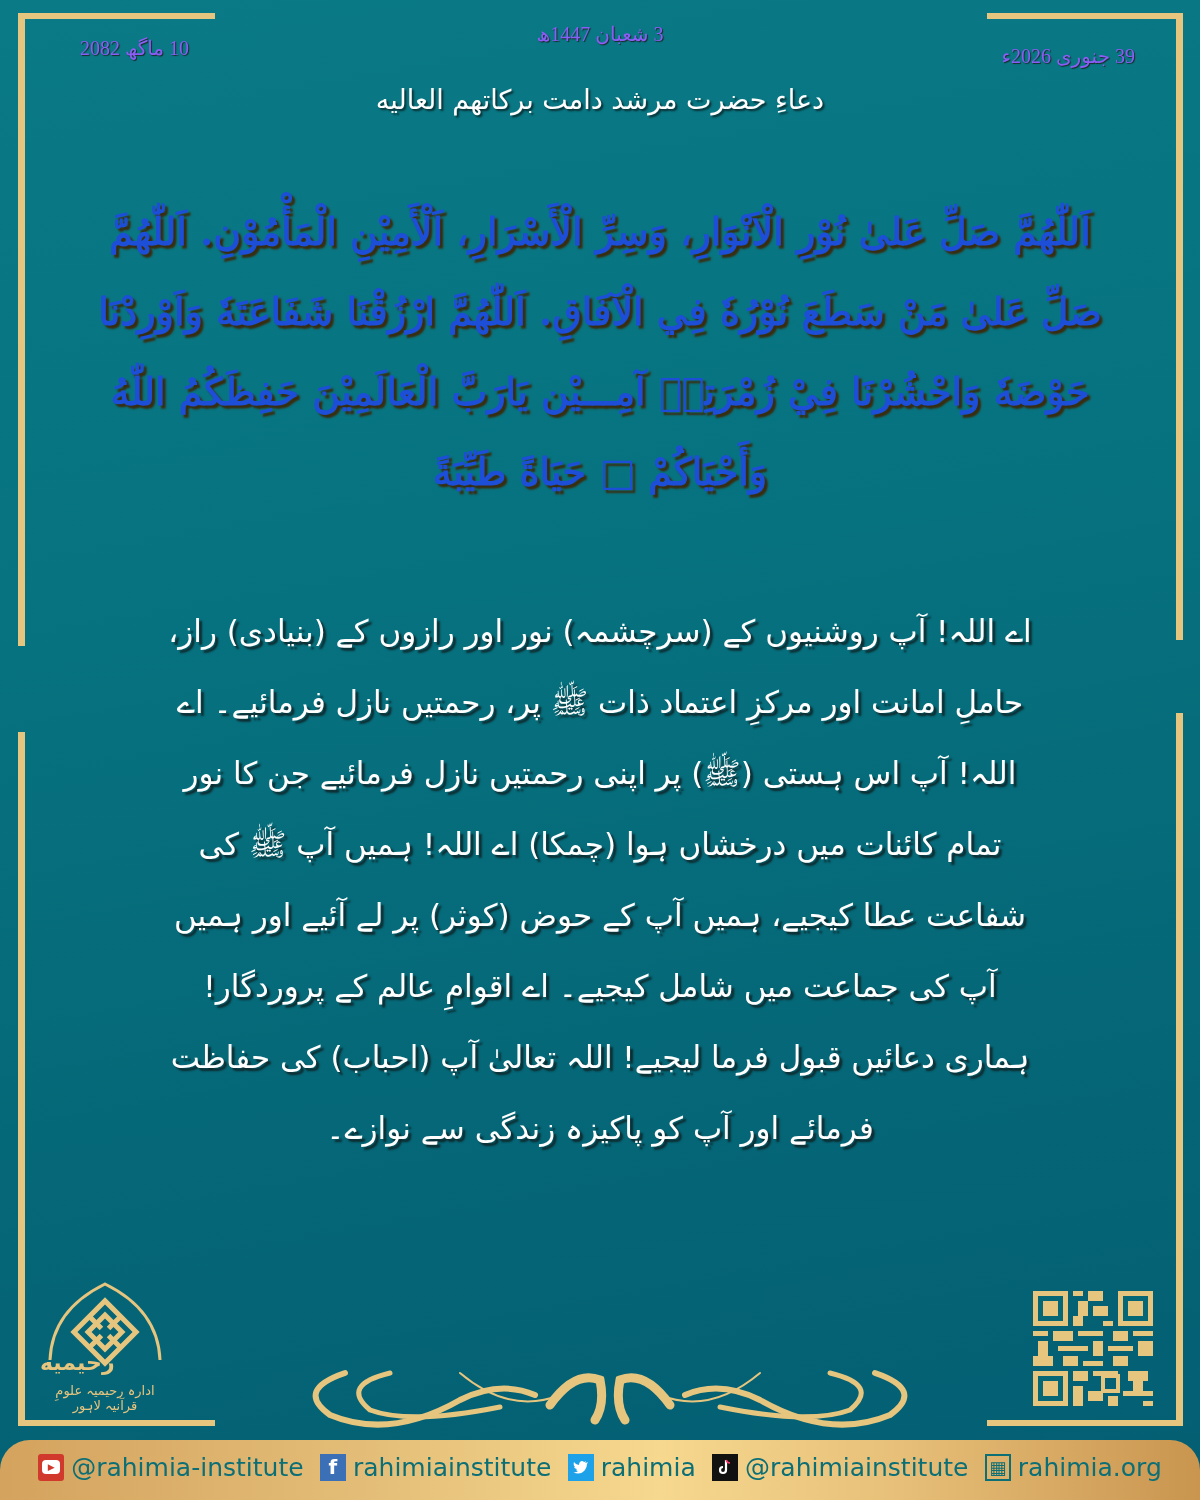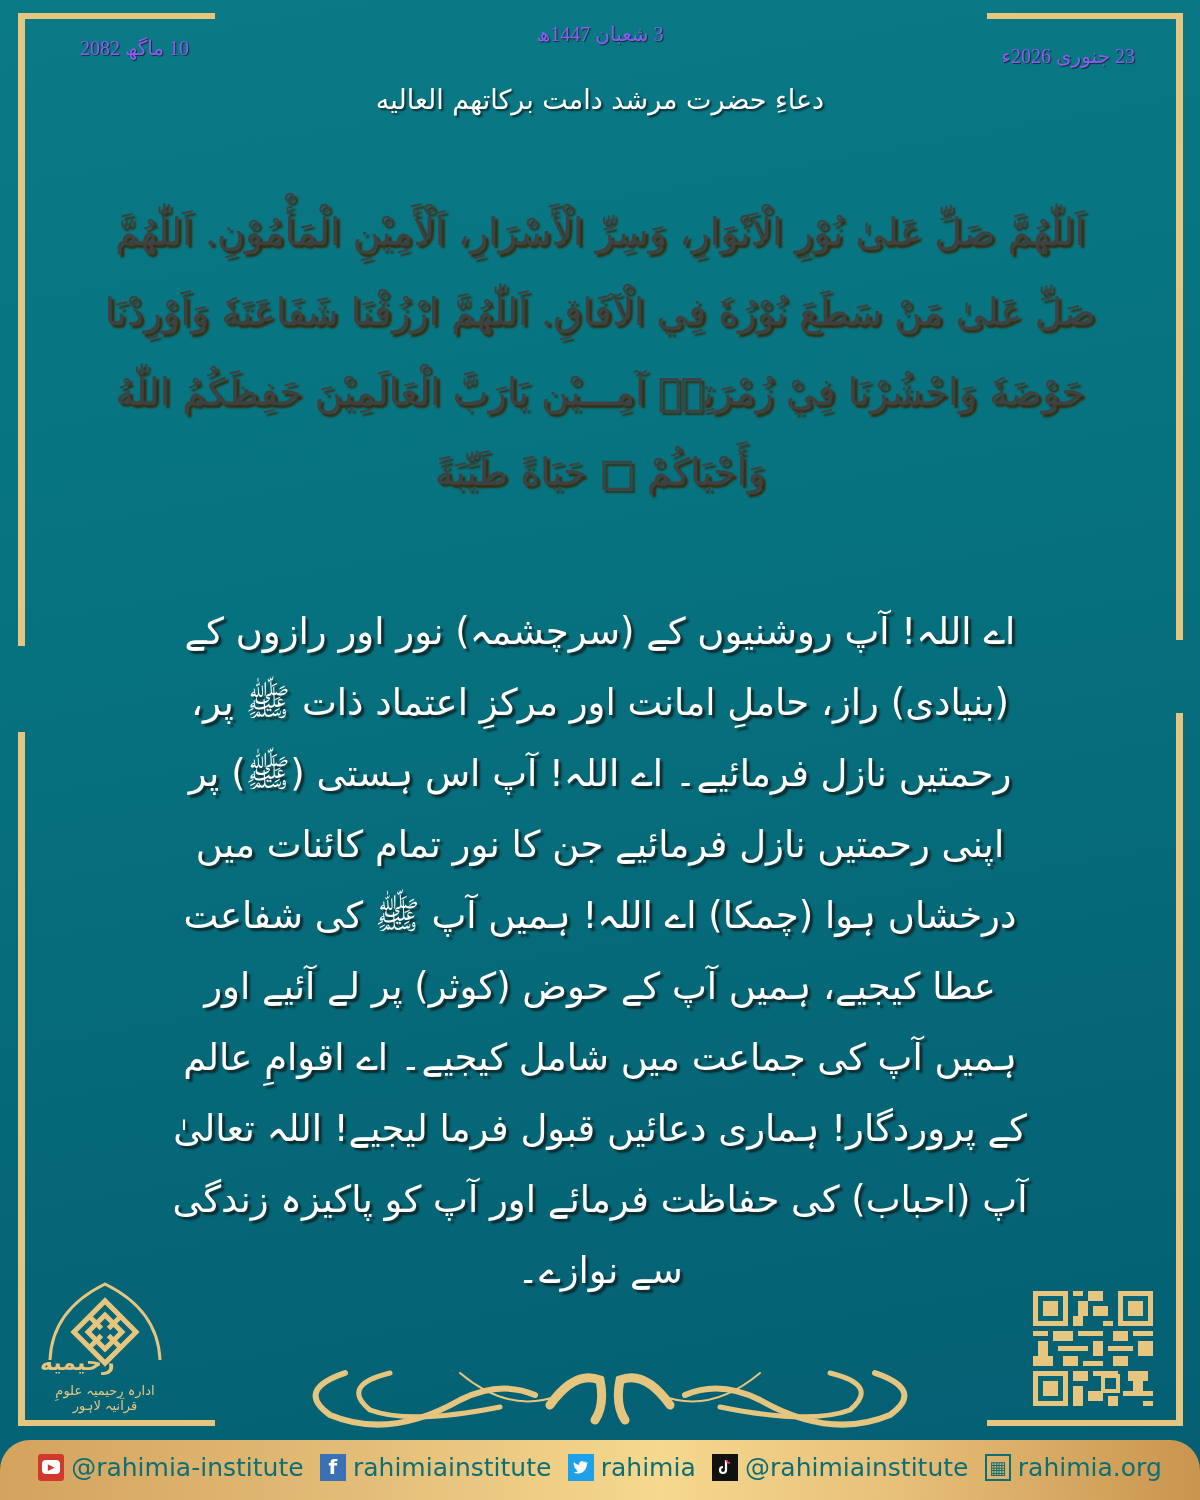--- a/index.html
+++ b/index.html
@@ -17,27 +17,27 @@
   .date-left { left: 80px; top: 36px; }
   .date-right { right: 65px; top: 44px; }
   .date-center { left: 0; right: 0; top: 22px; text-align: center; }
   .heading {
     position: absolute; left: 0; right: 0; top: 84px; text-align: center;
     color: #ffffff; font-size: 27px; font-weight: normal; direction: rtl;
     text-shadow: 2px 2px 2px #0b2f33;
   }
   .arabic {
     position: absolute; left: 88px; right: 88px; top: 192px;
-    color: #404040; font-family: "DejaVu Serif", serif; font-size: 38px;
-    font-weight: normal; line-height: 80px; text-align: center; direction: rtl;
+    color: #1d4ed8; font-family: "DejaVu Serif", serif; font-size: 38px;
+    font-weight: bold; line-height: 80px; text-align: center; direction: rtl;
     text-shadow: 3px 3px 2px #3a2c0e;
   }
   .urdu {
     position: absolute; left: 160px; right: 160px; top: 596px;
-    color: #ffffff; font-size: 37px; line-height: 71px; text-align: center;
+    color: #ffffff; font-size: 31px; line-height: 71px; text-align: center;
     direction: rtl; text-shadow: 3px 3px 2px #0e2a2e;
   }
   .logo { position: absolute; left: 40px; top: 1280px; width: 130px; height: 130px; }
   .logo-caption {
     position: absolute; left: 40px; top: 1383px; width: 130px; text-align: center;
     color: #e6c57e; font-size: 13px; direction: rtl;
   }
   .logo-name {
     position: absolute; left: 40px; top: 1350px; width: 130px; text-align: left;
     color: #e6c57e; font-size: 22px; font-weight: bold; direction: rtl;
@@ -65,21 +65,21 @@
 <div class="frame" style="left:18px;top:732px;width:7px;height:694px;"></div>
 <div class="frame" style="left:18px;top:1420px;width:197px;height:6px;"></div>
 
 <div class="frame" style="left:987px;top:13px;width:196px;height:6px;"></div>
 <div class="frame" style="left:1176px;top:13px;width:7px;height:627px;"></div>
 <div class="frame" style="left:1176px;top:713px;width:7px;height:713px;"></div>
 <div class="frame" style="left:987px;top:1420px;width:196px;height:6px;"></div>
 
 <div class="date-center">3 شعبان 1447ھ</div>
 <div class="date-left">10 ماگھ 2082</div>
-<div class="date-right">23 جنوری 2026ء</div>
+<div class="date-right">39 جنوری 2026ء</div>
 <div class="heading">دعاءِ حضرت مرشد دامت برکاتهم العالیه</div>
 
 <div class="arabic">اَللّٰهُمَّ صَلِّ عَلىٰ نُوْرِ الْاَنْوَارِ، وَسِرِّ الْأَسْرَارِ، اَلْأَمِيْنِ الْمَأْمُوْنِ. اَللّٰهُمَّ صَلِّ عَلىٰ مَنْ سَطَعَ نُوْرُهٗ فِي الْآفَاقِ. اَللّٰهُمَّ ارْزُقْنَا شَفَاعَتَهٗ وَاَوْرِدْنَا حَوْضَهٗ وَاحْشُرْنَا فِيْ زُمْرَتِهٖ آمِـــيْن يَارَبَّ الْعَالَمِيْنَ حَفِظَكُمُ اللّٰهُ وَأَحْيَاكُمْ □ حَيَاةً طَيِّبَةً</div>
 
 <div class="urdu">اے اللہ! آپ روشنیوں کے (سرچشمہ) نور اور رازوں کے (بنیادی) راز، حاملِ امانت اور مرکزِ اعتماد ذات ﷺ پر، رحمتیں نازل فرمائیے۔ اے اللہ! آپ اس ہستی (ﷺ) پر اپنی رحمتیں نازل فرمائیے جن کا نور تمام کائنات میں درخشاں ہوا (چمکا) اے اللہ! ہمیں آپ ﷺ کی شفاعت عطا کیجیے، ہمیں آپ کے حوض (کوثر) پر لے آئیے اور ہمیں آپ کی جماعت میں شامل کیجیے۔ اے اقوامِ عالم کے پروردگار! ہماری دعائیں قبول فرما لیجیے! اللہ تعالیٰ آپ (احباب) کی حفاظت فرمائے اور آپ کو پاکیزہ زندگی سے نوازے۔</div>
 
 <svg class="logo" viewBox="0 0 130 130">
   <path d="M10 80 Q12 30 65 4 Q118 30 120 80" fill="none" stroke="#e6c57e" stroke-width="3"></path>
   <g transform="translate(65,52) rotate(45)" fill="none" stroke="#e6c57e" stroke-width="5">
     <rect x="-22" y="-22" width="44" height="44"></rect>

